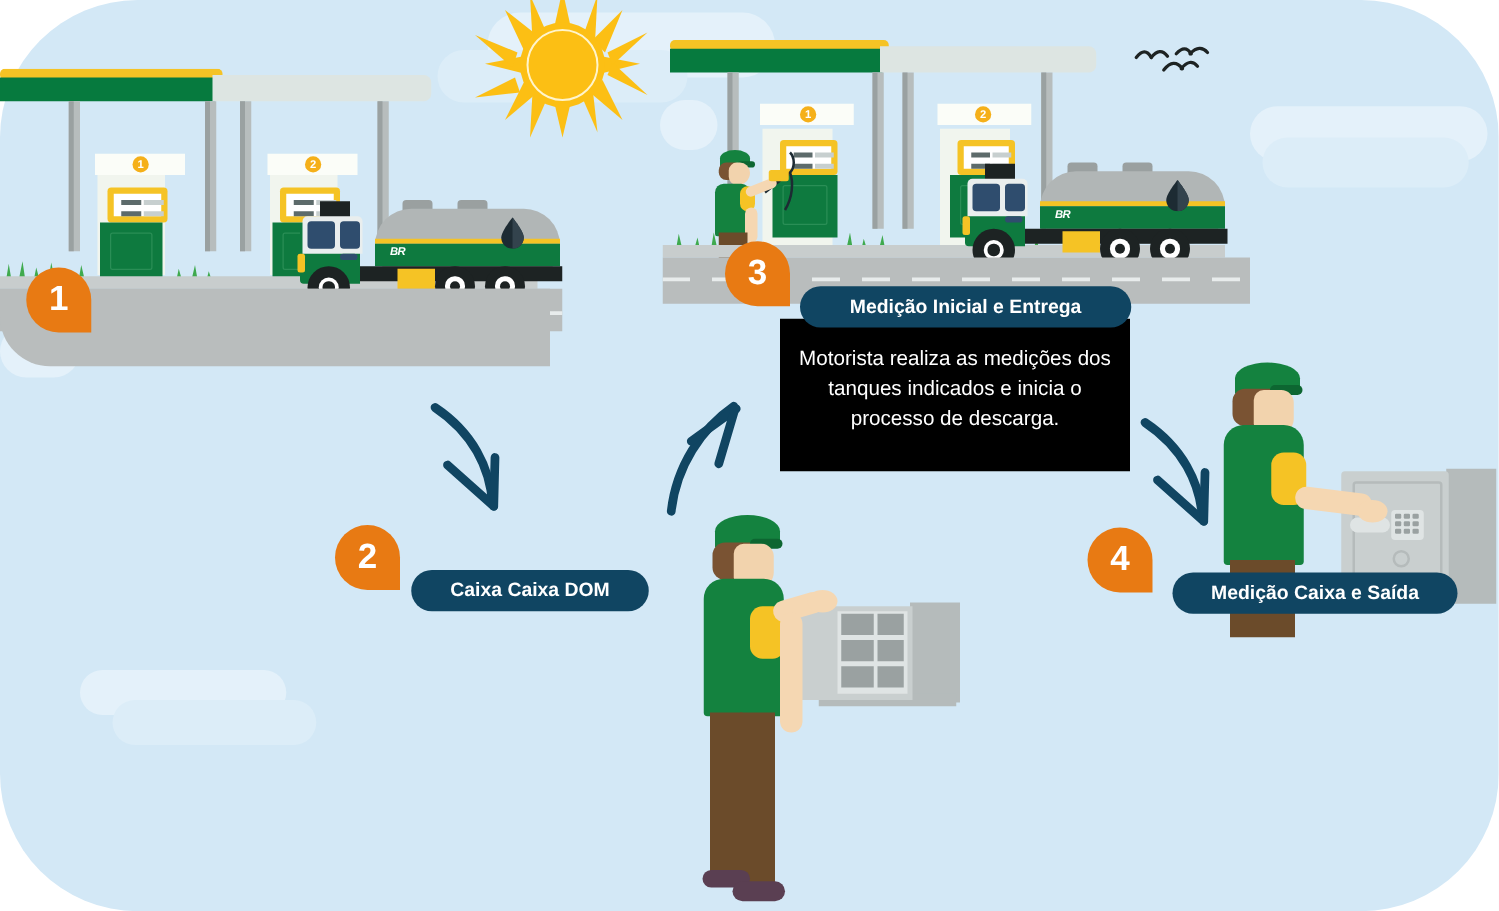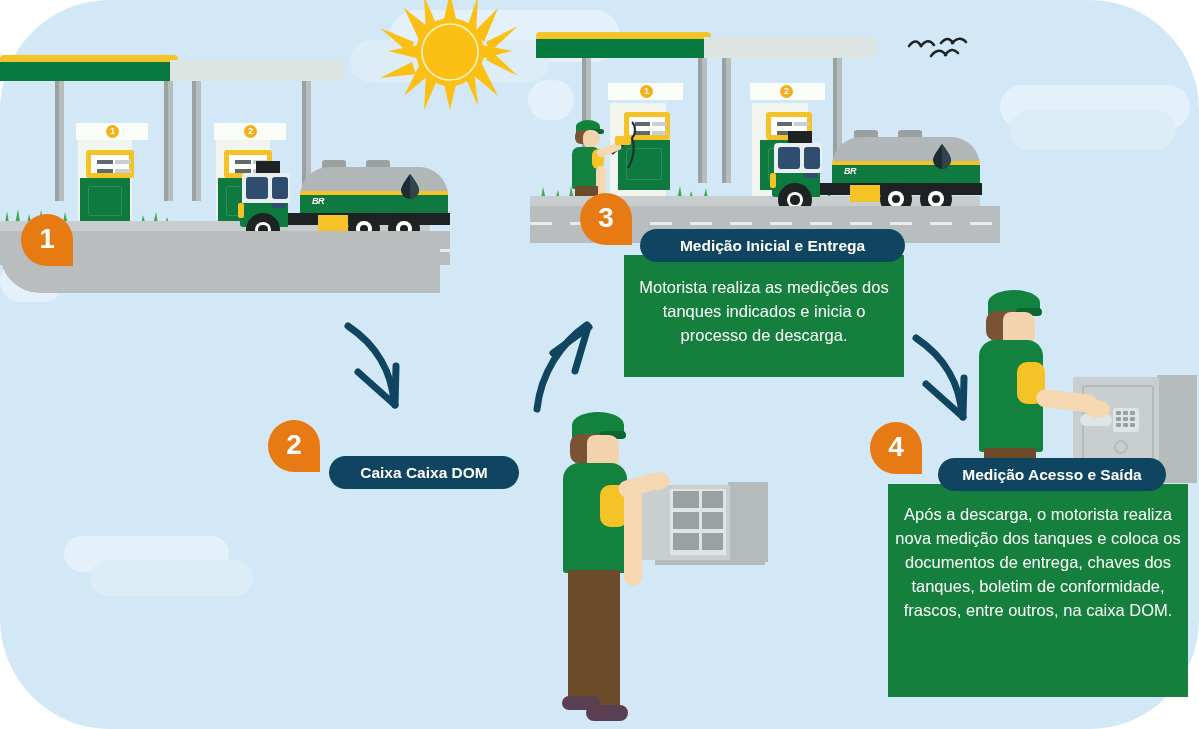--- a/index.html
+++ b/index.html
@@ -80,21 +80,21 @@
   .cab-cell{position:absolute;background:#9aa1a1;}
   .safe{position:absolute;background:#c9cfcf;border-radius:3px;}
   .safe-in{position:absolute;border:2px solid #b5bbbb;border-radius:3px;}
   .safe-pad{position:absolute;background:#dfe4e4;border-radius:3px;}
   .safe-key{position:absolute;background:#9aa1a1;border-radius:1px;}
   .safe-handle{position:absolute;background:#dfe4e4;border-radius:10px;}
   .safe-dial{position:absolute;border:2px solid #b5bbbb;border-radius:50%;}
 
   
   .card{position:absolute;}
-  .card-body{position:absolute;background:#15803d;color:#fff;text-align:center;
+  .card-body{position:absolute;background:#000000;color:#fff;text-align:center;
              font-size:16.5px;line-height:24px;box-sizing:border-box;}
   .card-pill{position:absolute;background:#104562;color:#fff;border-radius:22px;
              font-size:15.5px;font-weight:bold;white-space:nowrap;
              display:flex;align-items:center;justify-content:center;height:33px;}
   .num{position:absolute;width:52px;height:52px;background:#e87a13;
        border-radius:50% 50% 0 50%;color:#fff;font-size:28px;font-weight:bold;
        display:flex;align-items:center;justify-content:center;}
   .num span{transform:translateY(-1px);}
   .arrow{position:absolute;}
 </style>
@@ -467,20 +467,19 @@
 
   <div class="card" style="left:580px;top:193px;width:340px;height:190px;">
     <div class="card-body" style="left:44px;top:62px;width:280px;height:122px;padding:20px 8px 0;">Motorista realiza as medições dos tanques indicados e inicia o processo de descarga.</div>
     <div class="card-pill" style="left:60px;top:36px;width:265px;">Medição Inicial e Entrega</div>
     <div class="num" style="left:0px;top:0px;">
       <span>3</span>
     </div>
   </div>
 
   <div class="card" style="left:870px;top:422px;width:320px;height:270px;">
-    <div class="card-body" style="left:18px;top:62px;width:300px;height:213px;padding:18px 6px 0;">Após a descarga, o motorista realiza nova medição dos tanques e coloca os documentos de entrega, chaves dos tanques, boletim de conformidade, frascos, entre outros, na caixa DOM.</div>
-    <div class="card-pill" style="left:68px;top:36px;width:228px;">Medição Acesso e Saída</div>
+    <div class="card-pill" style="left:68px;top:36px;width:228px;">Medição Caixa e Saída</div>
     <div class="num" style="left:0px;top:0px;">
       <span>4</span>
     </div>
   </div>
 
 </div>
 
 </body></html>

